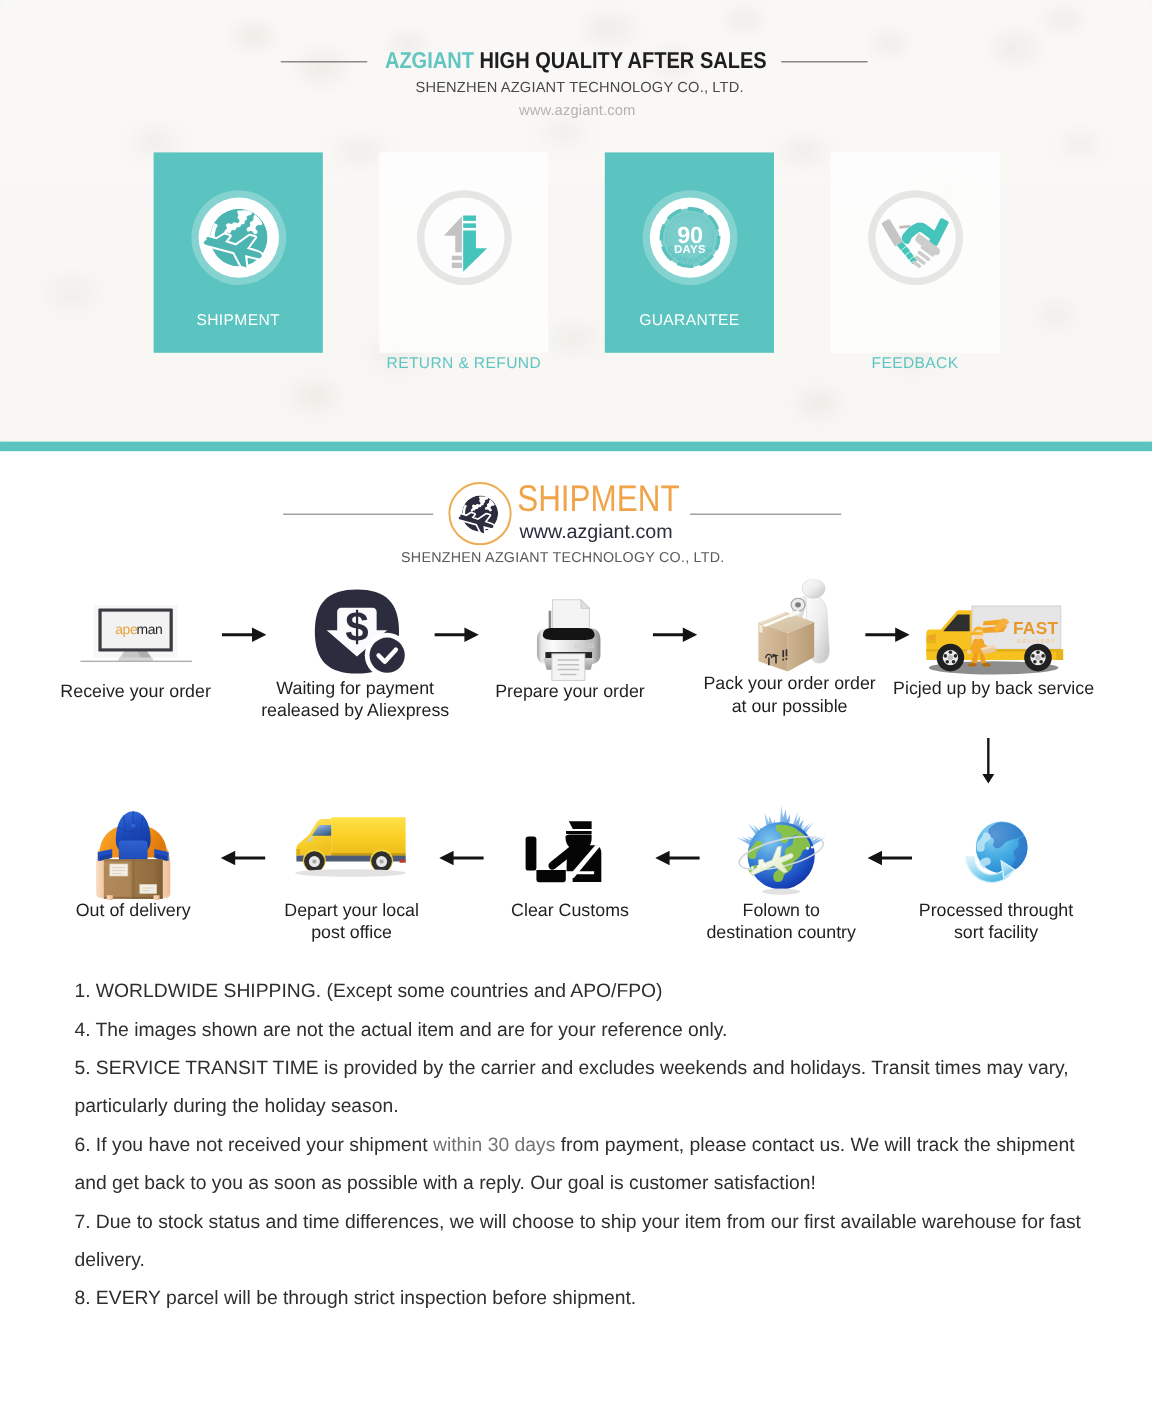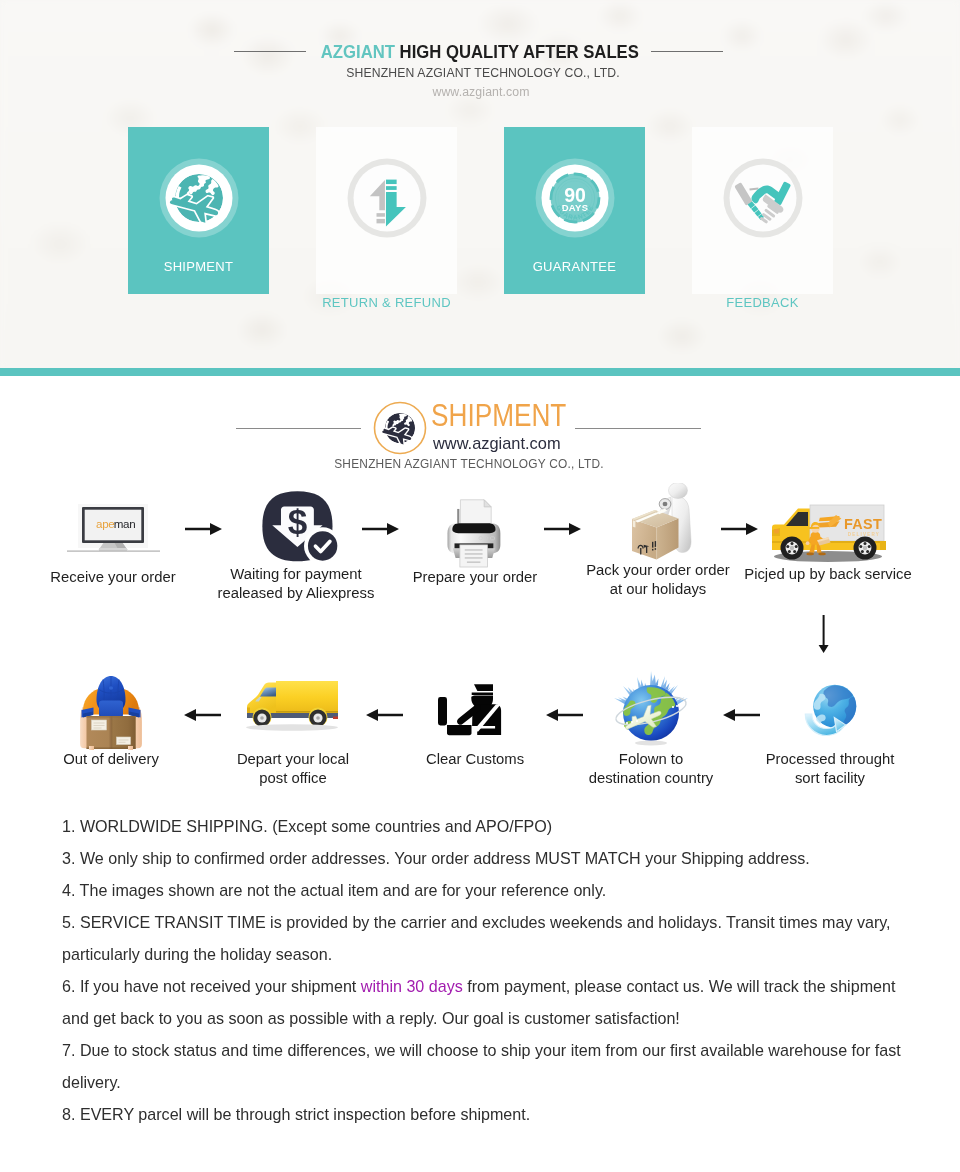--- a/index.html
+++ b/index.html
@@ -75,21 +75,21 @@
   
   .flow{position:absolute;left:0;top:0;width:960px;height:0;}
   .fitem{position:absolute;text-align:center;width:0;height:0;}
   .ficon{position:absolute;left:50%;top:0;transform:translateX(-50%);}
   .flabel{position:absolute;left:-160px;width:320px;font-size:14.85px;color:#1f1f1f;line-height:19.4px;}
   .farr{position:absolute;}
 
   
   .notes{position:absolute;left:62px;top:810px;width:846px;}
   .note{font-size:16.1px;color:#2e2e2e;line-height:32px;}
-  .note .hl{color:#a21caf;}
+  .note .hl{color:#737373;}
 </style>
 </head>
 <body>
 
 <div class="page">
 
   <div class="banner">
     <div class="banner-bg"></div>
 
     <div class="banner-head">
@@ -393,21 +393,21 @@
           <g fill="#2e2e2e">
             <path d="M24.5,65.5 c0,-2.3 1.5,-3.8 3.1,-3.8 c1.7,0 3.1,1.5 3.1,3.8 l-1.2,-0.1 c0,-1.5 -0.9,-2.5 -1.9,-2.5 c-1.1,0 -1.9,1 -1.9,2.5 z M27.1,65 h1.3 v6.4 h-1.3 z"></path>
             <path d="M33.0,63.6 h1.3 v6.4 h-1.3 z M30.7,61.8 l5.5,1.5 l-5.5,1.5 z"></path>
             <rect x="39.0" y="58.8" width="1.4" height="5.8"></rect>
               <rect x="39.0" y="65.9" width="1.4" height="1.6"></rect>
             <rect x="41.7" y="58.1" width="1.4" height="5.8"></rect>
               <rect x="41.7" y="65.2" width="1.4" height="1.6"></rect>
           </g>
         </svg>
         </div>
-      <div class="flabel" style="top:78px"><span>Pack your order order</span><br><span>at our holidays</span></div>
+      <div class="flabel" style="top:78px"><span>Pack your order order</span><br><span>at our possible</span></div>
     </div>
     <svg class="farr" style="left:721px;top:522px" width="38" height="14" viewBox="0 0 38 14">
         <path d="M0,5.7 L25,5.7 L25,1 L37,7 L25,13 L25,8.3 L0,8.3 Z" fill="#141414"></path>
       </svg>
 
     <div class="fitem" style="left:828px;top:499px">
       <div class="ficon" style="width:128px;height:64px">
           <svg width="128" height="64" viewBox="0 0 128 64" style="position:absolute;left:0;top:0">
           <ellipse cx="64" cy="57.5" rx="54" ry="5.5" fill="#717171" opacity=".8"></ellipse>
 
@@ -726,20 +726,19 @@
           <path d="M3.5,35.5 c0,12.6 10.2,22.8 22.8,22.8 c7.9,0 14.9,-4 19,-10.1 l-6.3,-4.2 c-2.8,4.2 -7.6,6.9 -13,6.9 c-8.5,0 -15.5,-6.9 -15.5,-15.4 z" fill="url(#bgA)" stroke="#d7f0fb" stroke-width="1.2"></path>
           <path d="M34.5,39.0 l12.2,8.0 l-9.8,7.2 z" fill="url(#bgA)" stroke="#d7f0fb" stroke-width="1.2"></path>
         </svg>
         </div>
       <div class="flabel" style="top:72px"><span>Processed throught</span><br><span>sort facility</span></div>
     </div>
   </div>
 
   <div class="notes">
     <div class="note">1. WORLDWIDE SHIPPING. (Except some countries and APO/FPO)</div>
-    <div class="note">3. We only ship to confirmed order addresses. Your order address MUST MATCH your Shipping address.</div>
     <div class="note">4. The images shown are not the actual item and are for your reference only.</div>
     <div class="note">5. SERVICE TRANSIT TIME is provided by the carrier and excludes weekends and holidays. Transit times may vary, particularly during the holiday season.</div>
     <div class="note"><span>6. If you have not received your shipment </span><span class="hl">within 30 days</span><span> from payment, please contact us. We will track the shipment and get back to you as soon as possible with a reply. Our goal is customer satisfaction!</span></div>
     <div class="note">7. Due to stock status and time differences, we will choose to ship your item from our first available warehouse for fast delivery.</div>
     <div class="note">8. EVERY parcel will be through strict inspection before shipment.</div>
   </div>
 </div>
 
 </body></html>

